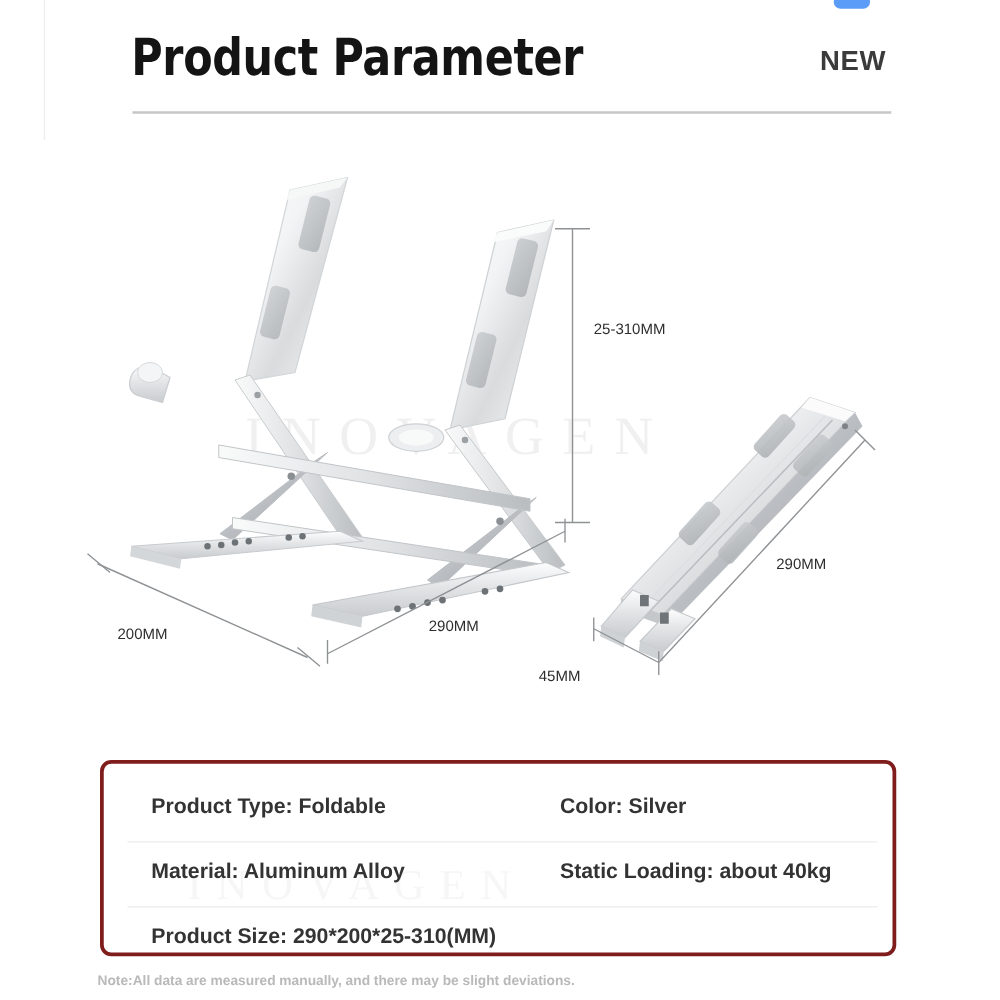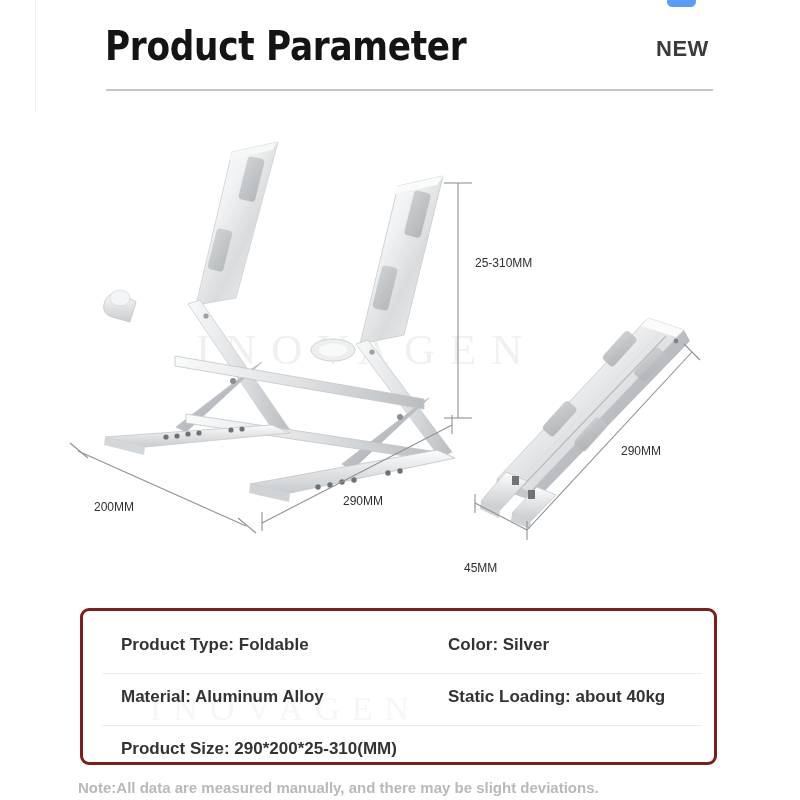--- a/index.html
+++ b/index.html
@@ -57,21 +57,21 @@
   svg.illus{position:absolute;left:0;top:0;width:800px;height:800px;}
 
   .dim-label{
     position:absolute;font-size:12px;color:#2e2e2e;white-space:nowrap;
     font-family:"Liberation Sans", sans-serif;
   }
   .dim-h{left:475px;top:256px;}
   .dim-200{left:94px;top:500px;}
   .dim-290a{left:343px;top:494px;}
   .dim-290b{left:621px;top:444px;}
-  .dim-45{left:464px;top:534px;margin-top:27px;}
+  .dim-45{left:431px;top:534px;}
 
   
   .spec-card{
     position:absolute;left:80px;top:608px;width:637px;height:157px;
     border:3px solid #7f1d1d;border-radius:9px;background:transparent;
     box-sizing:border-box;
   }
   .spec-row{
     position:absolute;left:0;width:637px;height:52px;
   }
@@ -85,21 +85,21 @@
   .spec-sep.s2{top:114px;}
   .cell{
     position:absolute;top:14px;
     font-size:17px;font-weight:700;color:#333333;white-space:nowrap;
   }
   .cell.left{left:38px;}
   .cell.right{left:365px;}
 
   .note{
     position:absolute;left:78px;top:779px;
-    font-size:15px;font-weight:700;color:#b9b9b9;white-space:nowrap;
+    font-size:11px;font-weight:700;color:#b9b9b9;white-space:nowrap;
   }
 
   
   .card-watermark{
     position:absolute;left:150px;top:690px;
     font-family:"Liberation Serif", serif;
     font-size:34px;color:#f6f6f6;letter-spacing:12px;
     white-space:nowrap;user-select:none;
   }
 </style>

